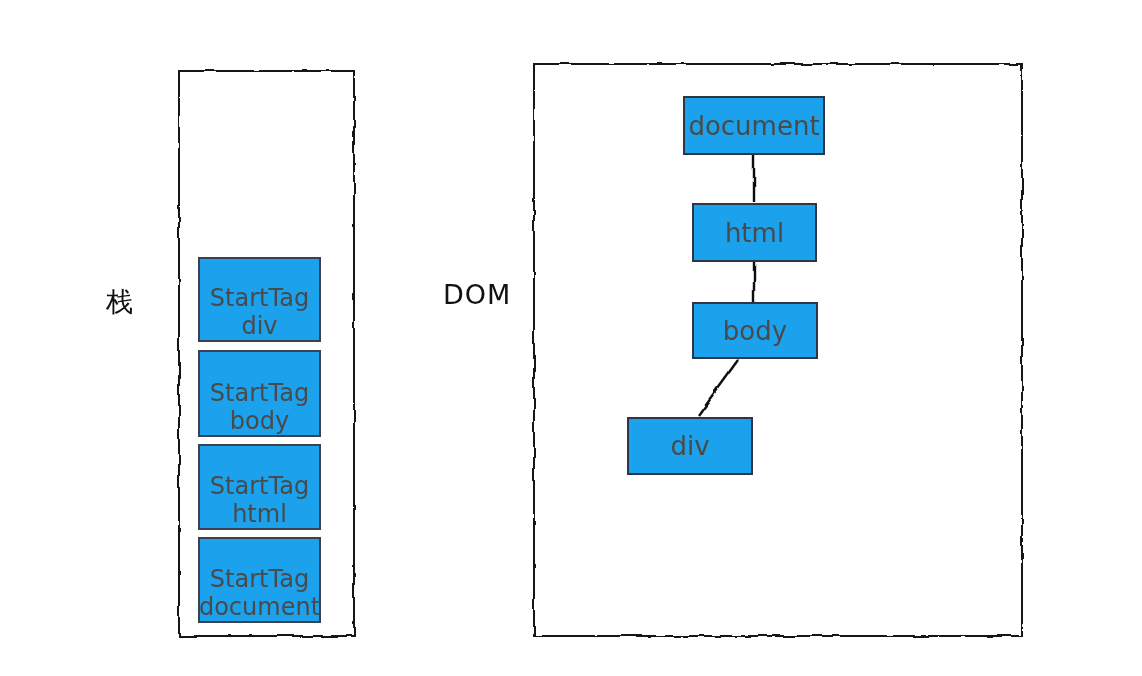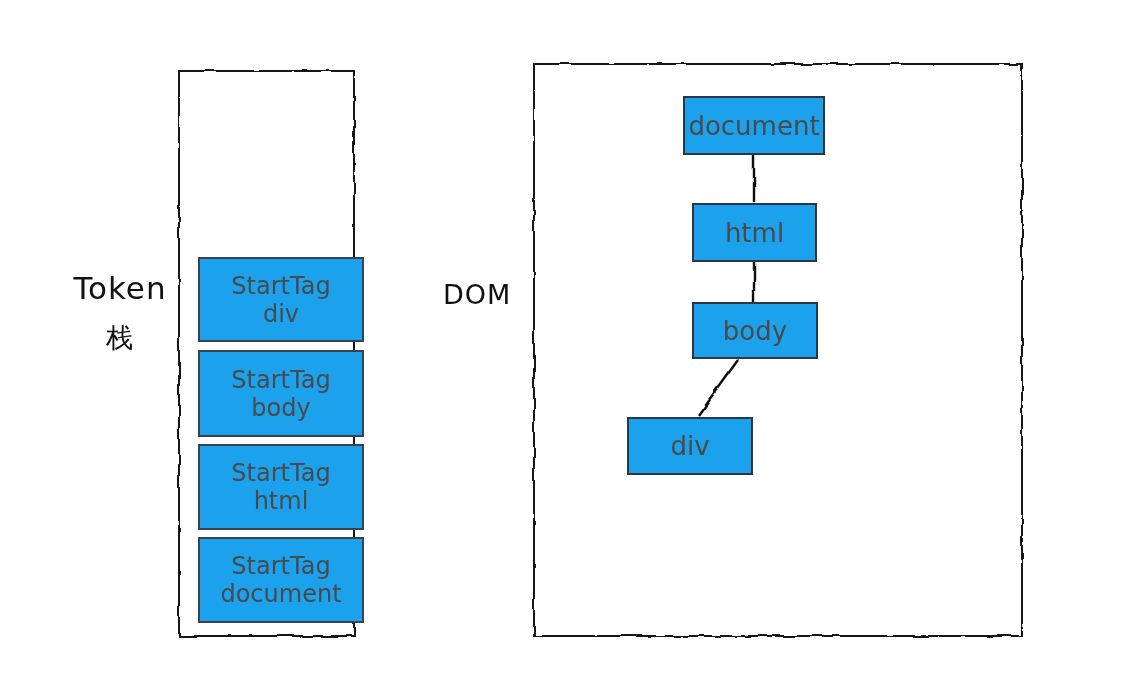--- a/index.html
+++ b/index.html
@@ -45,30 +45,30 @@
     position: absolute;
     inset: 0;
     border: 2.5px solid #161616;
     box-sizing: border-box;
     filter: url(#roughen);
   }
   
   .token-box {
     position: absolute;
     left: 20px;
-    width: 166px;
+    width: 123px;
     box-sizing: border-box;
     background: #1ca1ec;
     border: 2px solid #39424e;
     color: #4a4a4a;
     font-size: 24px;
     display: flex;
     flex-direction: column;
     align-items: center;
-    justify-content: center;
+    justify-content: flex-end;
     text-align: center;
   }
   .dom-node {
     position: absolute;
     box-sizing: border-box;
     background: #1ca1ec;
     border: 2px solid #2d3642;
     color: #4a4a4a;
     font-size: 26px;
     display: flex;
@@ -97,21 +97,20 @@
     <filter id="roughen" x="-5%" y="-5%" width="110%" height="110%">
       <feTurbulence type="fractalNoise" baseFrequency="0.045" numOctaves="3" seed="7" result="n"></feTurbulence>
       <feDisplacementMap in="SourceGraphic" in2="n" scale="4" xChannelSelector="R" yChannelSelector="G"></feDisplacementMap>
     </filter>
   </defs>
 </svg>
 
 <div class="canvas">
 
   <div class="side-label token-label">
-    <div>Token</div>
     <div class="cjk">栈</div>
   </div>
 
   <div class="panel stack-panel">
     <div class="frame"></div>
 
     <div class="token-box" style="top:187px;height:85px;">
       <div>StartTag</div>
       <div>div</div>
     </div>

